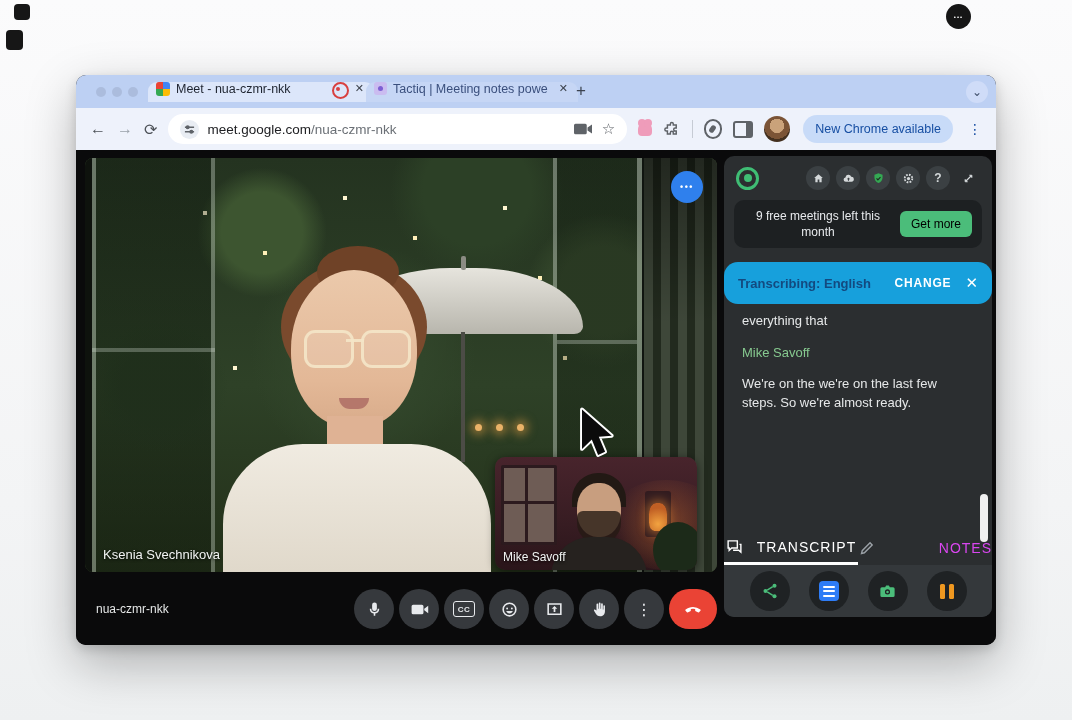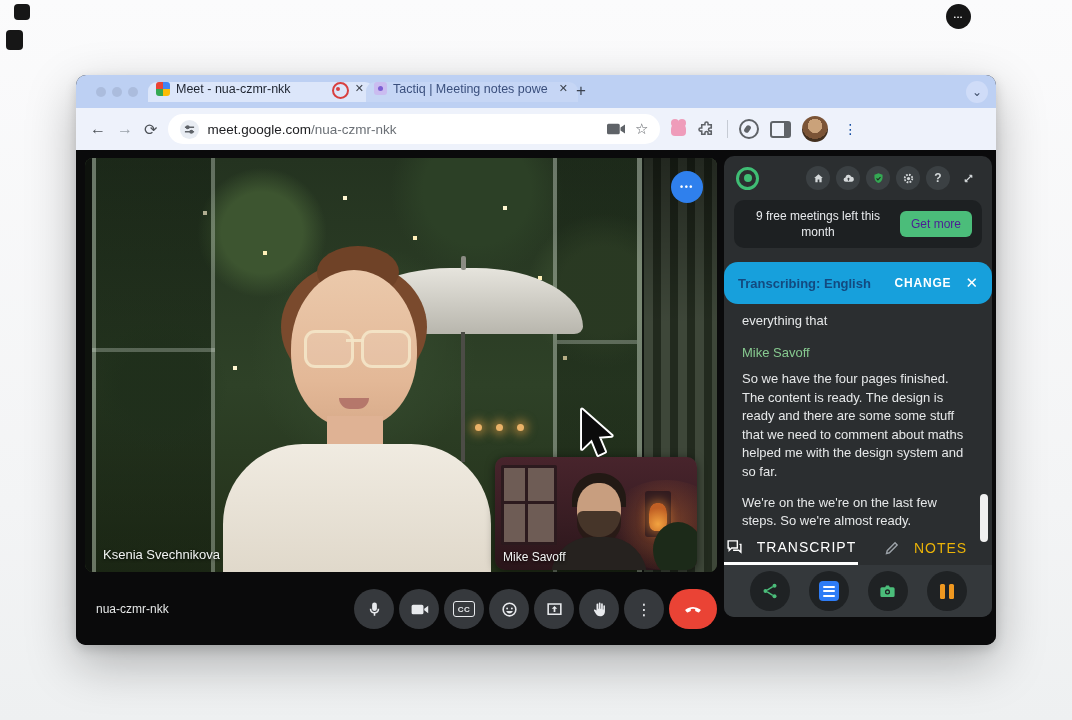--- a/index.html
+++ b/index.html
@@ -152,33 +152,33 @@
   .tq-header{display:flex;align-items:center;padding:10px 12px 6px;gap:6px;}
   .tq-logo{width:17px;height:17px;border:3px solid #3fbd74;border-radius:50%;position:relative;flex:none;}
   .tq-logo:after{content:"";position:absolute;left:4.5px;top:4.5px;width:8px;height:8px;border-radius:50%;background:#3fbd74;}
   .tq-spacer{flex:1;}
   .hicon{width:24px;height:24px;border-radius:50%;background:#3b4043;display:flex;align-items:center;justify-content:center;flex:none;}
   .hicon svg{width:13px;height:13px;fill:#d4d8da;}
   .hicon.help{color:#d4d8da;font-size:12px;font-weight:700;}
   .hicon.plain{background:transparent;}
   .quota{margin:4px 10px 0;background:#1d2022;border-radius:10px;padding:8px 10px;display:flex;align-items:center;gap:8px;}
   .quota-text{flex:1;color:#e8eaed;font-size:12px;line-height:1.35;text-align:center;}
-  .getmore{background:#4bbd7a;color:#4c1d95;font-size:12px;padding:6px 11px;border-radius:6px;white-space:nowrap;}
+  .getmore{background:#4bbd7a;color:#000000;font-size:12px;padding:6px 11px;border-radius:6px;white-space:nowrap;}
   .tbanner{margin-top:14px;height:42px;background:#17a0dc;display:flex;align-items:center;padding:0 14px;border-radius:14px;}
   .tb-label{color:#134a80;font-weight:700;font-size:13px;flex:1;}
   .tb-change{color:#fff;font-weight:700;font-size:12px;letter-spacing:.8px;}
   .tb-x{color:#fff;font-size:15px;margin-left:14px;font-weight:700;}
   .transcript{padding:8px 18px 0;font-size:13px;line-height:1.42;color:#e6e8e9;height:224px;overflow:hidden;}
   .t-speaker{color:#86c98f;margin:13px 0 8px;}
   .t-text{margin:0 0 4px;}
   .scrollthumb{position:absolute;right:4px;top:338px;width:8px;height:48px;border-radius:4px;background:#f1f1f1;}
   .tq-tabs{position:absolute;left:0;right:0;bottom:52px;height:34px;display:flex;}
   .tq-tab{flex:1;display:flex;align-items:center;justify-content:center;gap:14px;font-size:14px;letter-spacing:1px;}
   .tq-tab.active{color:#fff;border-bottom:3px solid #fff;}
-  .tq-tab.inactive{color:#eab308;}
+  .tq-tab.inactive{color:#d946ef;justify-content:space-between;}
   .tq-tab svg{width:17px;height:17px;}
   .actions{position:absolute;left:0;right:0;bottom:0;height:52px;background:#34383b;display:flex;align-items:center;justify-content:space-around;padding:0 16px;}
   .abtn{width:40px;height:40px;border-radius:50%;background:#1f2224;display:flex;align-items:center;justify-content:center;}
   .docs-ico{width:20px;height:20px;border-radius:4px;background:#2e7cf6;display:flex;flex-direction:column;justify-content:center;gap:2.5px;padding:0 4px;box-sizing:border-box;}
   .docs-ico i{display:block;height:2px;background:#fff;border-radius:1px;}
   .pause-ico{display:flex;gap:4px;}
   .pause-ico i{display:block;width:5px;height:15px;background:#ef9820;border-radius:1.5px;}
 
   
   .cursor{position:absolute;left:575px;top:406px;z-index:99;}
@@ -241,20 +241,23 @@
 
     <div class="pink-ext"></div>
     <svg class="ext" width="19" height="19" viewBox="0 0 24 24">
         <path fill="none" stroke="#5f6368" stroke-width="2" d="M10 4.5a2 2 0 1 1 4 0V6h4v4h-1.5a2 2 0 1 0 0 4H18v4h-4v-1.5a2 2 0 1 0-4 0V18H6v-4H4.5a2 2 0 1 1 0-4H6V6h4z"></path>
       </svg>
     <div class="tb-divider"></div>
     <div class="lens-ico"></div>
     <div class="panel-ico"></div>
     <div class="avatar"></div>
 
+    <div class="update-pill">
+      <span>New Chrome available</span>
+    </div>
     <span class="pill-kebab">⋮</span>
   </div>
 
   <div class="content">
 
     <div class="video">
       <div class="v-bg"></div>
       <div class="v-doorL"></div>
       <div class="v-doorR"></div>
       <div class="v-slats"></div>
@@ -375,21 +378,20 @@
 
       <div class="tbanner">
         <div class="tb-label">Transcribing: English</div>
         <div class="tb-change">CHANGE</div>
         <div class="tb-x">✕</div>
       </div>
 
       <div class="transcript">
         <p class="t-text">everything that</p>
         <p class="t-speaker">Mike Savoff</p>
-        <p class="t-text">So we have the four pages finished. The content is ready. The design is ready and there are some some stuff that we need to comment about maths helped me with the design system and so far.</p>
         <p class="t-text" style="margin-top:13px;">We're on the we're on the last few steps. So we're almost ready.</p>
 
       </div>
       <div class="scrollthumb"></div>
 
       <div class="tq-tabs">
         <div class="tq-tab active">
           <svg viewBox="0 0 24 24">
               <path fill="none" stroke="#fff" stroke-width="2" d="M3 4h13v10H8l-3.5 3.5V14H3zM19 9h2v11l-3-2.8h-8"></path>
             </svg>

